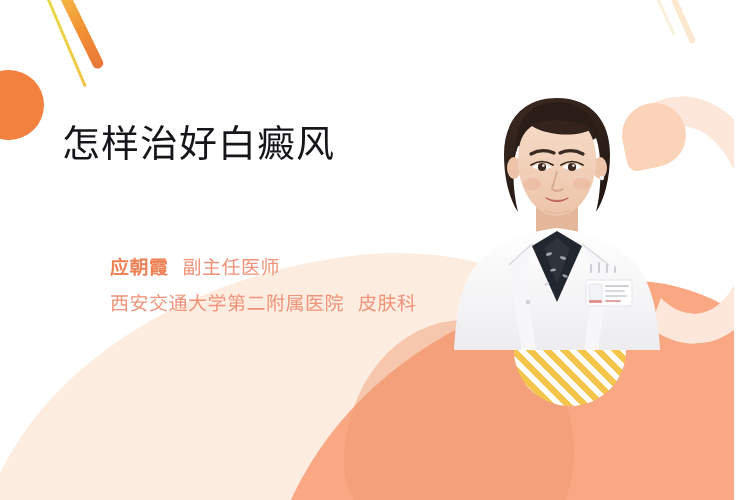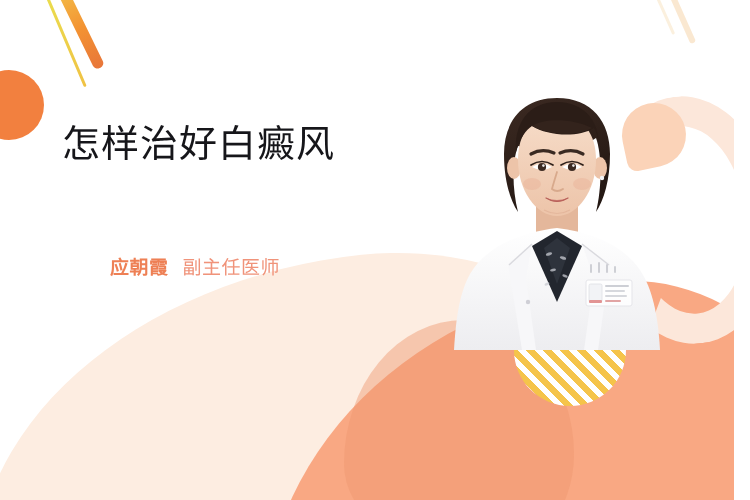--- a/index.html
+++ b/index.html
@@ -320,14 +320,17 @@
       </g>
     </svg>
   </div>
 
   <div class="title">怎样治好白癜风</div>
 
   <div class="credit-line credit-1">
     <span class="doc-name">应朝霞</span><span class="doc-role">副主任医师</span>
   </div>
 
+  <div class="credit-line credit-2">
+    <span class="doc-org">西安交通大学第二附属医院</span><span class="doc-dept">皮肤科</span>
+  </div>
 
 </div>
 
 </body></html>

